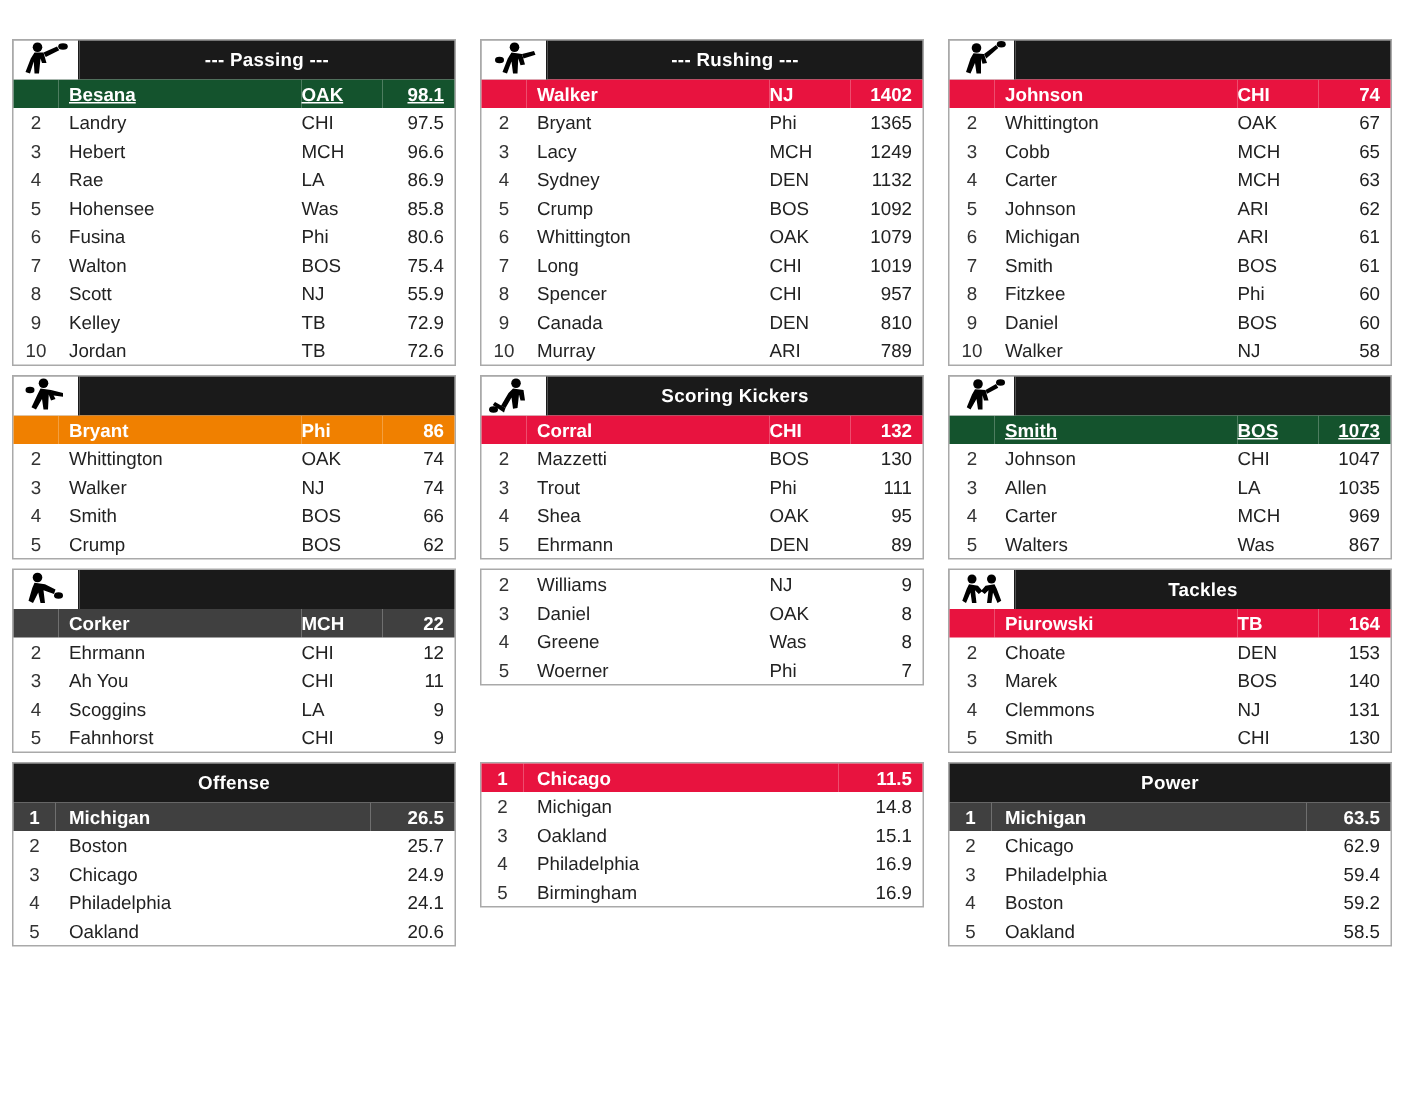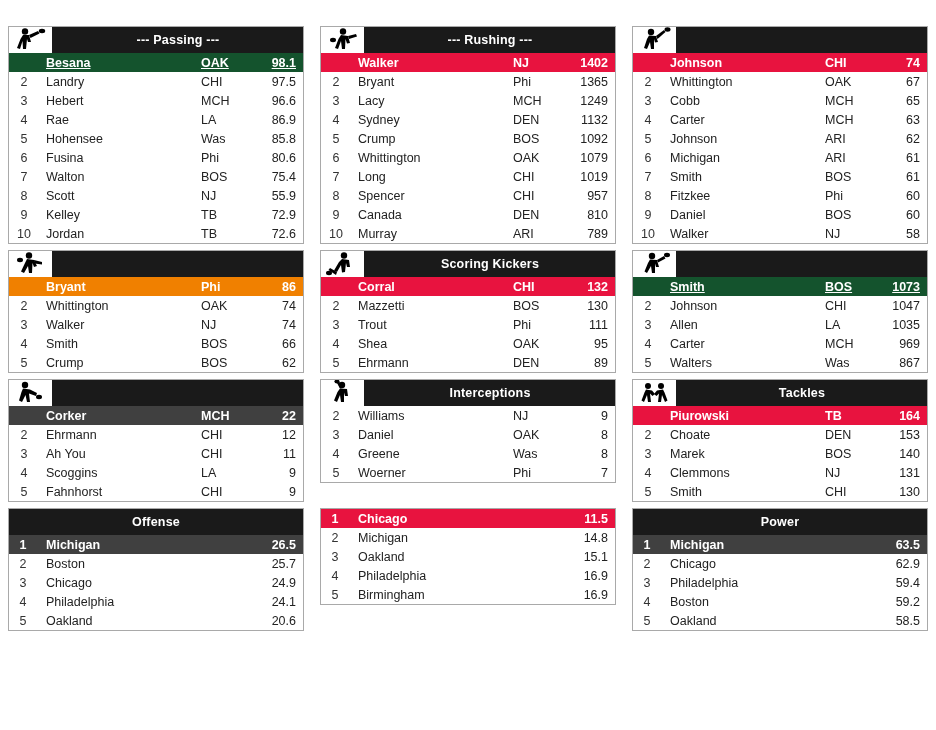--- a/index.html
+++ b/index.html
@@ -540,33 +540,20 @@
             <td class="c-team">CHI</td>
             <td class="c-val">9</td>
           </tr>
         </tbody>
           </table>
       </div>
     </div>
 
     <div class="card">
       <div class="card-inner">
-        <div class="card-head">
-          <div class="icon-box">
-            <svg width="40" height="26" viewBox="0 0 40 26">
-                <g fill="#000">
-              <circle cx="19" cy="5" r="3.2"></circle>
-              <path d="M17 8.5 L24 9 L25 16 L22 16 L21 12.5 L21 22 L18 22 L17 15 L14 22 L11 20.5 L14.5 12 Z"></path>
-              <path d="M17 8.5 L14 3 L16.5 2 L19.5 8 Z"></path>
-              <ellipse cx="14" cy="1.6" rx="2.6" ry="2"></ellipse>
-            </g>
-              </svg>
-          </div>
-          <div class="card-title">Interceptions</div>
-        </div>
         <table class="rows">
           <tbody>
           <tr>
             <td class="c-rank">2</td>
             <td class="c-name">Williams</td>
             <td class="c-team">NJ</td>
             <td class="c-val">9</td>
           </tr>
           <tr>
             <td class="c-rank">3</td>

